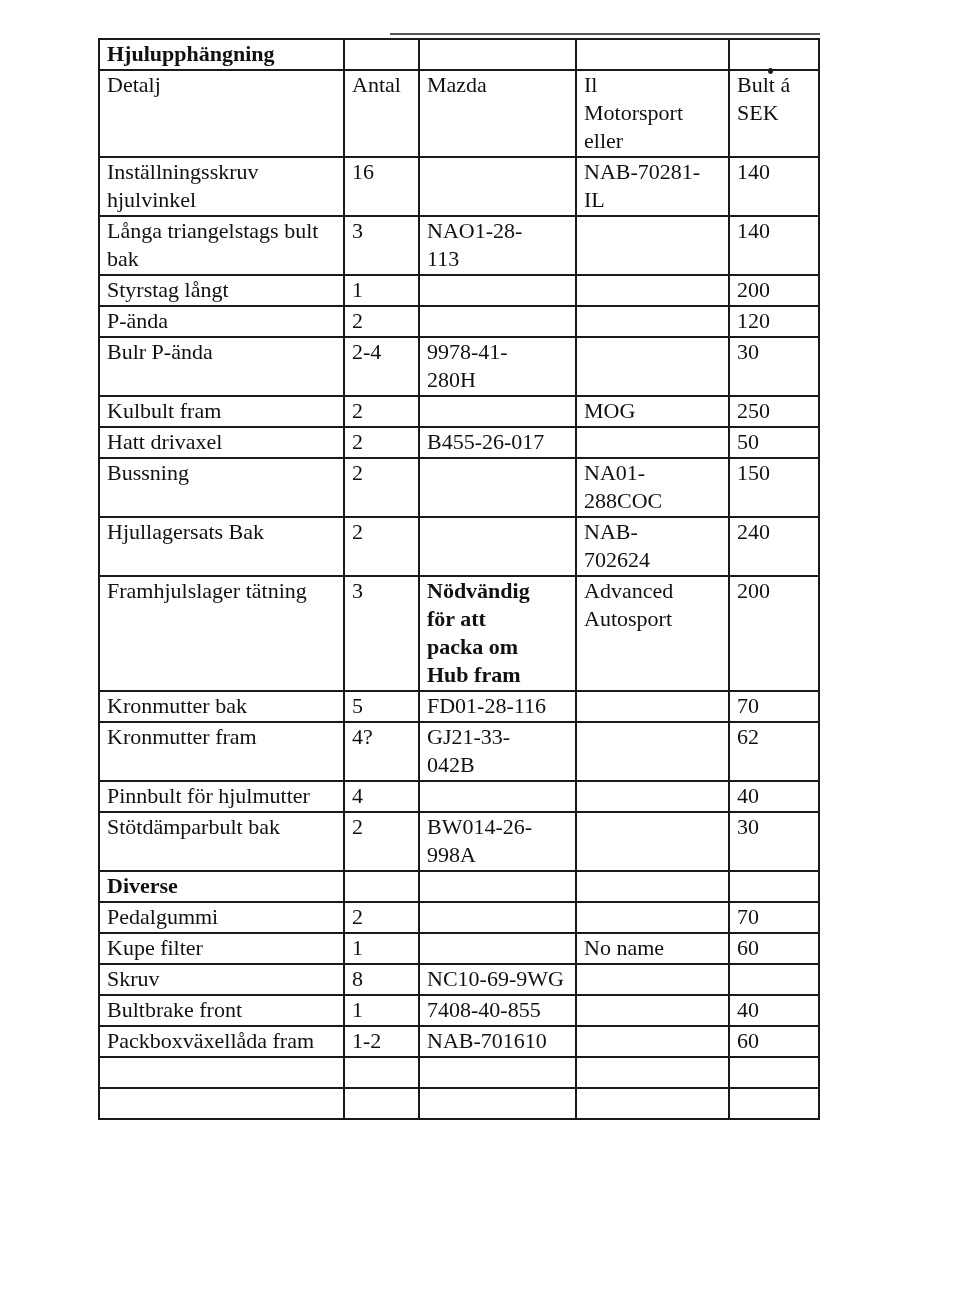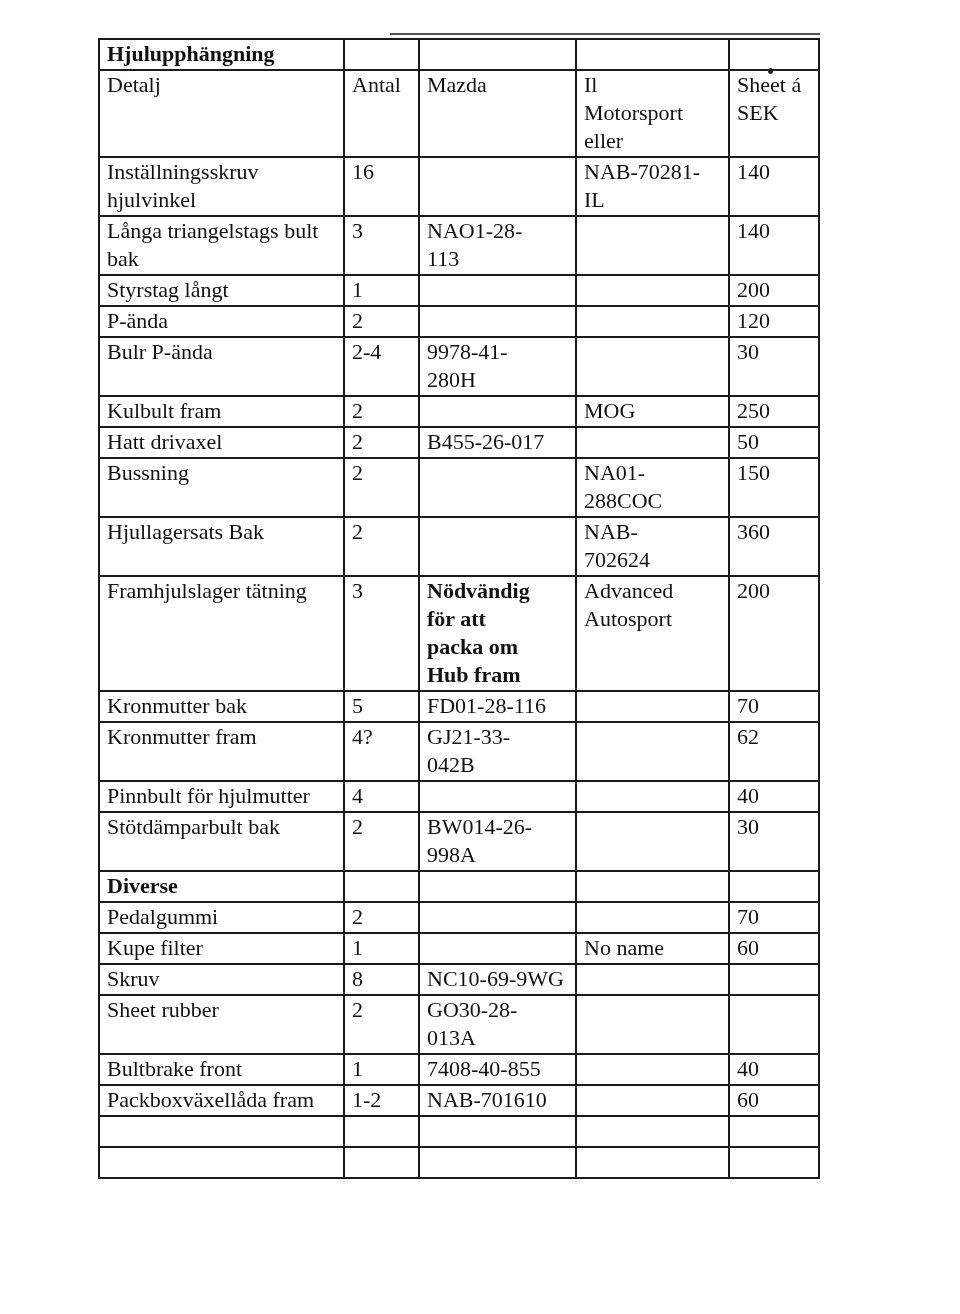--- a/index.html
+++ b/index.html
@@ -56,21 +56,21 @@
         <td></td>
         <td></td>
       </tr>
       <tr>
         <th>Detalj</th>
         <th>Antal</th>
         <th>Mazda</th>
         <th>Il
 Motorsport
 eller</th>
-        <th>Sheet á
+        <th>Bult á
 SEK</th>
       </tr>
     </thead>
     <tbody>
         <tr>
           <td>Inställningsskruv
 hjulvinkel</td>
           <td>16</td>
           <td></td>
           <td>NAB-70281-
@@ -129,21 +129,21 @@
           <td>NA01-
 288COC</td>
           <td>150</td>
         </tr>
         <tr>
           <td>Hjullagersats Bak</td>
           <td>2</td>
           <td></td>
           <td>NAB-
 702624</td>
-          <td>360</td>
+          <td>240</td>
         </tr>
         <tr>
           <td>Framhjulslager tätning</td>
           <td>3</td>
           <td class="b">Nödvändig
 för att
 packa om
 Hub fram</td>
           <td>Advanced
 Autosport</td>
@@ -201,28 +201,20 @@
           <td>60</td>
         </tr>
         <tr>
           <td>Skruv</td>
           <td>8</td>
           <td>NC10-69-9WG</td>
           <td></td>
           <td></td>
         </tr>
         <tr>
-          <td>Sheet rubber</td>
-          <td>2</td>
-          <td>GO30-28-
-013A</td>
-          <td></td>
-          <td></td>
-        </tr>
-        <tr>
           <td>Bultbrake front</td>
           <td>1</td>
           <td>7408-40-855</td>
           <td></td>
           <td>40</td>
         </tr>
         <tr>
           <td>Packboxväxellåda fram</td>
           <td>1-2</td>
           <td>NAB-701610</td>

